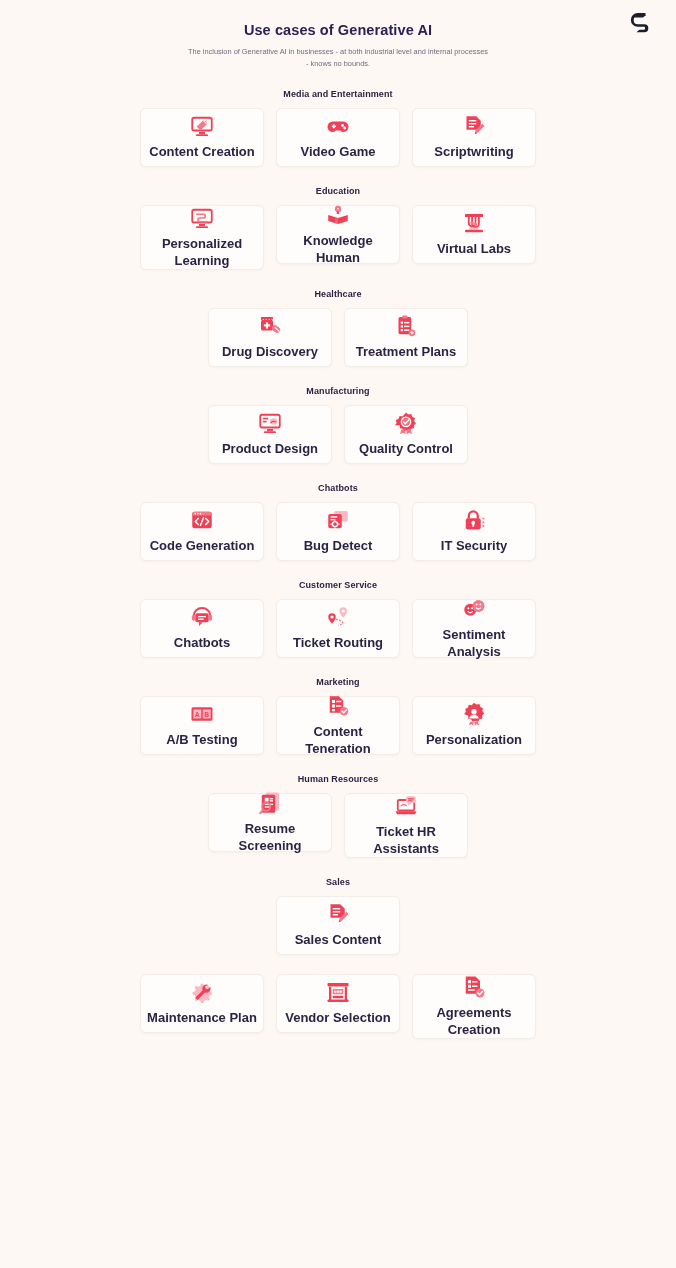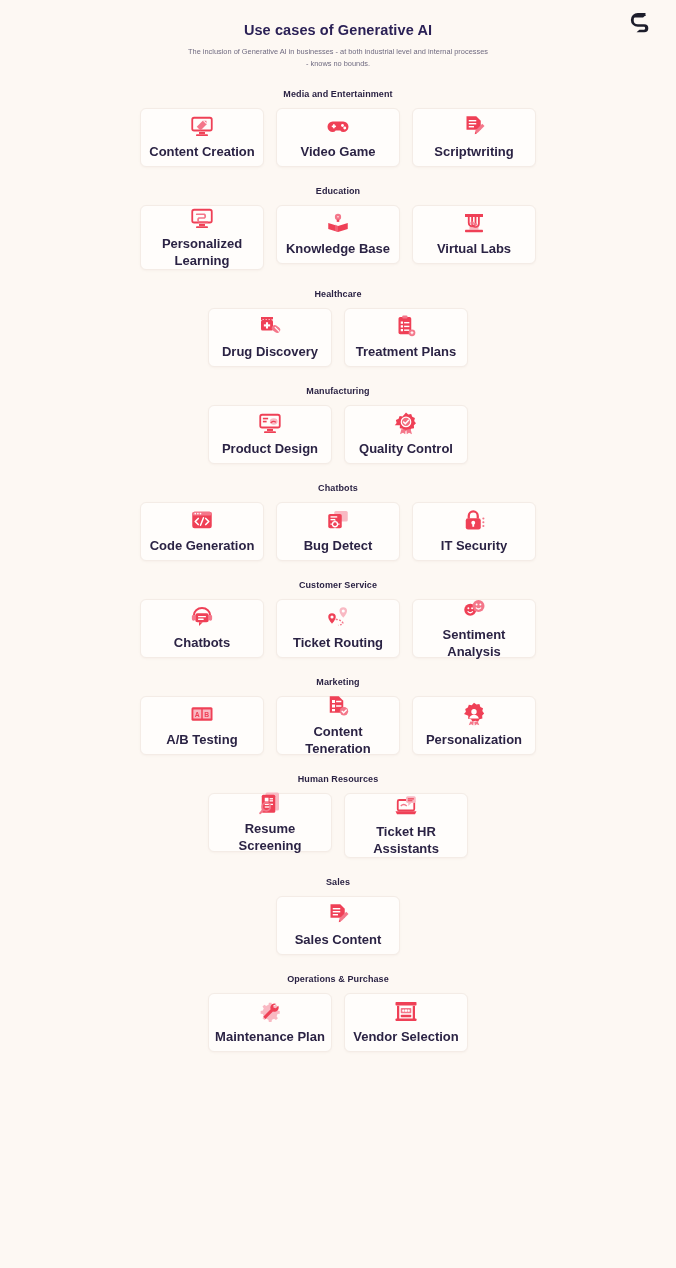--- a/index.html
+++ b/index.html
@@ -135,21 +135,21 @@
             <span class="card-icon">
               <svg viewBox="0 0 32 32">
                 <circle cx="16" cy="8" r="4.2" fill="#f4778a"></circle>
                 <rect x="14.3" y="11.5" width="3.4" height="3" fill="#ef4056"></rect>
                 <path d="M16 6.6 l1.2 1.2 -1.2 1.2 -1.2-1.2z" fill="#fff"></path>
                 <path d="M3 16 l13 4 0 8 -13-4z" fill="#ef4056"></path>
                 <path d="M29 16 l-13 4 0 8 13-4z" fill="#ef4056"></path>
                 <path d="M16 20 l-4-2 0 8 4 2z" fill="#f4778a" opacity=".55"></path>
               </svg>
             </span>
-            <div class="card-label">Knowledge Base</div>
+            <div class="card-label">Knowledge Human</div>
           </div>
           <div class="card">
             <span class="card-icon">
               <svg viewBox="0 0 32 32">
                 <rect x="4" y="4" width="24" height="4" fill="#ef4056"></rect>
                 <path d="M9 8 v8 a4.5 4.5 0 0 0 9 0 V8" fill="none" stroke="#ef4056" stroke-width="2.4"></path>
                 <path d="M13.5 8 v9 a4.5 4.5 0 0 0 9 0 V8" fill="none" stroke="#ef4056" stroke-width="2.4"></path>
                 <circle cx="13.5" cy="16" r="2.4" fill="#f4778a"></circle>
                 <circle cx="18" cy="17.5" r="2" fill="#f4778a"></circle>
                 <rect x="4" y="25" width="24" height="3.2" rx="1" fill="#ef4056"></rect>
@@ -418,21 +418,20 @@
                 <rect x="9" y="16" width="7" height="1.9" fill="#fff"></rect>
                 <path d="M27 13 l3 3 -9 9 -4 1 1 -4z" fill="#f4778a"></path>
                 <path d="M20 26 l-3 1 1 -3" fill="#ef4056"></path>
               </svg>
             </span>
             <div class="card-label">Sales Content</div>
           </div>
         </div>
       </div>
       <div class="section">
-        <div class="section-title">Operations &amp; Purchase</div>
         <div class="cards">
           <div class="card">
             <span class="card-icon">
               <svg viewBox="0 0 32 32">
                 <path d="M29 16 l-3-.6a10 10 0 0 0-1.2-2.9l1.7-2.5-2.5-2.5-2.5 1.7a10 10 0 0 0-2.9-1.2L18 5h-3.5l-.6 3a10 10 0 0 0-2.9 1.2L8.5 7.5 6 10l1.7 2.5A10 10 0 0 0 6.5 15.4L3.5 16v3.5l3 .6a10 10 0 0 0 1.2 2.9L6 25.5 8.5 28l2.5-1.7a10 10 0 0 0 2.9 1.2l.6 3H18l.6-3a10 10 0 0 0 2.9-1.2l2.5 1.7 2.5-2.5-1.7-2.5a10 10 0 0 0 1.2-2.9l3-.6z" fill="#f9b9c3"></path>
                 <path d="M24.5 6.5 a5.6 5.6 0 0 0-7.6 7.1 L7 23.5 l3 3 9.9-9.9 a5.6 5.6 0 0 0 7.1-7.6 l-3.2 3.2-3-.6-.6-3z" fill="#ef4056"></path>
               </svg>
             </span>
             <div class="card-label">Maintenance Plan</div>
           </div>
@@ -445,17 +444,32 @@
                 <rect x="2" y="26" width="28" height="3.4" rx="1" fill="#ef4056"></rect>
                 <rect x="9" y="12" width="14" height="7" rx="1" fill="#f4778a"></rect>
                 <circle cx="12.5" cy="15.5" r="1.6" fill="#fff"></circle>
                 <circle cx="19.5" cy="15.5" r="1.6" fill="#fff"></circle>
                 <rect x="14.6" y="14" width="2.8" height="3" fill="#fff"></rect>
                 <rect x="9" y="21" width="14" height="3.4" rx="1" fill="#ef4056"></rect>
               </svg>
             </span>
             <div class="card-label">Vendor Selection</div>
           </div>
+          <div class="card tall">
+            <span class="card-icon">
+              <svg viewBox="0 0 32 32">
+                <path d="M5 2h13l6 6v17H5z" fill="#ef4056"></path>
+                <rect x="8" y="7" width="4" height="4" fill="#fff"></rect>
+                <rect x="13.5" y="8" width="7" height="2" fill="#fff"></rect>
+                <rect x="8" y="13" width="4" height="4" fill="#fff"></rect>
+                <rect x="13.5" y="14" width="7" height="2" fill="#fff"></rect>
+                <rect x="8" y="19" width="9" height="2" fill="#fff"></rect>
+                <circle cx="24" cy="24" r="6" fill="#f4778a"></circle>
+                <path d="M21.2 24 l2.2 2.2 4-4.3" stroke="#fff" stroke-width="2" fill="none" stroke-linecap="round"></path>
+              </svg>
+            </span>
+            <div class="card-label">Agreements Creation</div>
+          </div>
         </div>
       </div>
     </div>
 
 </div>
 
 </body></html>

